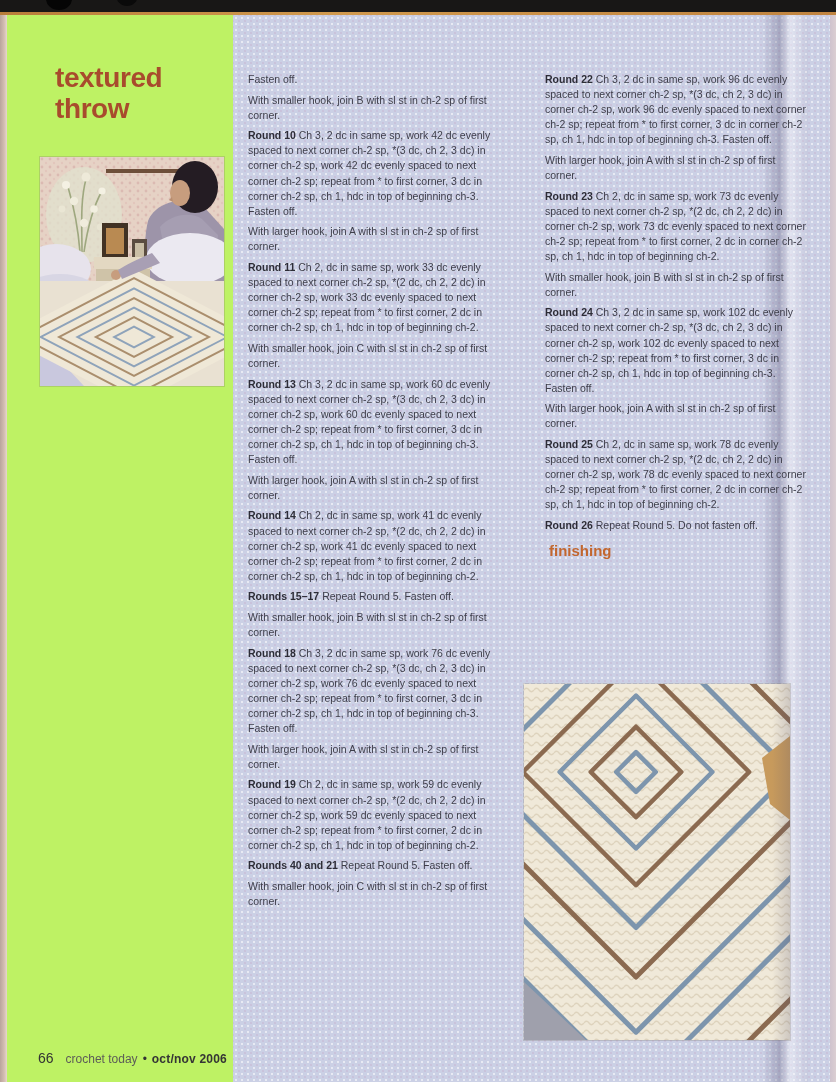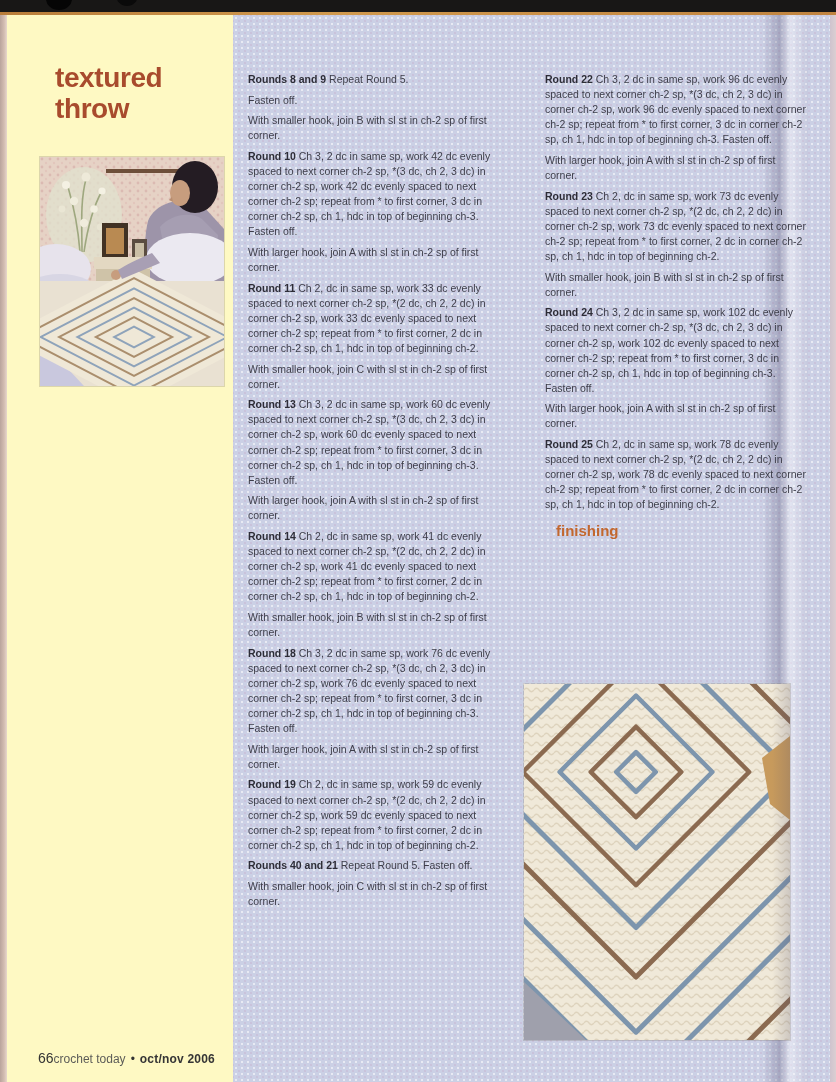--- a/index.html
+++ b/index.html
@@ -1,18 +1,18 @@
 <!DOCTYPE html>
 <html style="--title-color: #a84b2d; --heading-color: #c2672f; --body-color: #3e3e4a;"><head>
 <meta charset="utf-8">
 <style>
   html,body{margin:0;padding:0;}
   body{width:836px;height:1082px;overflow:hidden;background:#f7f3e8;
        font-family:"Liberation Sans", sans-serif;}
-  .page{position:relative;width:836px;height:1082px;background:#fef9c3;}
+  .page{position:relative;width:836px;height:1082px;background:#bef264;}
 
   
   .top-band{position:absolute;left:0;top:0;width:836px;height:12px;background:#181716;overflow:hidden;}
   .hole{position:absolute;left:46px;top:-12px;width:26px;height:22px;border-radius:50%;background:#050505;}
   .hole2{position:absolute;left:116px;top:-16px;width:22px;height:22px;border-radius:50%;background:#0a0a0a;}
   .top-rule{position:absolute;left:0;top:12px;width:836px;height:3px;background:linear-gradient(90deg,#b97d3a,#d19a4e 40%,#c08440);}
   .left-edge{position:absolute;left:0;top:15px;width:7px;height:1067px;
      background:linear-gradient(90deg,#b9a49c,#d3bdb2 60%,#e8d8cc);}
   .right-edge{position:absolute;right:0;top:15px;width:6px;height:1067px;
      background:linear-gradient(90deg,#cfc3ce,#dccfd2);}
@@ -37,27 +37,27 @@
   .photo-bed{left:40px;top:157px;width:184px;height:229px;}
   .photo-throw{left:524px;top:684px;width:266px;height:356px;}
   .photo svg{display:block;}
 
   
   .col{position:absolute;top:72px;width:260px;color:var(--body-color,#3e3e4a);}
   .col-left{left:248px;}
   .col-right{left:545px;width:264px;}
   .para{margin:0 0 5.5px 0;font-size:10.5px;line-height:15.1px;}
   .para b{color:#2d2d37;}
-  .finishing{margin:9px 0 3px 11px;font-size:15px;line-height:17px;font-weight:bold;
+  .finishing{margin:9px 0 3px 4px;font-size:15px;line-height:17px;font-weight:bold;
      color:var(--heading-color,#c2672f);}
   .endmark{display:inline-block;margin-left:5px;font-size:9px;color:#1e1e1e;}
 
   
   .footer{position:absolute;left:38px;top:1050px;font-size:12px;color:#4a4a4a;}
-  .footer .pagenum{font-size:14px;color:#333;margin-right:0;}
+  .footer .pagenum{font-size:14px;color:#333;margin-right:12px;}
   .footer .mag{color:#5c5c58;}
   .footer .bullet{margin:0 5px;color:#333;}
   .footer .issue{color:#353535;font-weight:bold;letter-spacing:0.2px;margin-top:36px;}
 </style>
 </head>
 <body>
 
 <div class="page">
 
   <div class="panel"></div>
@@ -132,47 +132,48 @@
         <rect x="-53" y="-53" width="106" height="106" fill="none" stroke="#aa8e6d" stroke-width="3"></rect>
         <rect x="-66" y="-66" width="132" height="132" fill="none" stroke="#8ea3ba" stroke-width="3"></rect>
         <rect x="-80" y="-80" width="160" height="160" fill="none" stroke="#aa8e6d" stroke-width="3"></rect>
       </g>
       <circle cx="76" cy="118" r="5" fill="#c79d7e"></circle>
       <path d="M112,96 C98,102 86,108 78,113 L82,122 C94,117 108,111 120,106 Z" fill="#a89fb4"></path>
     </svg>
   </div>
 
   <div class="col col-left" id="col-left">
-      <p class="para"><b>Rounds 8 and 9</b> <span>Repeat Round 5.</span></p>
       <p class="para"><span>Fasten off.</span></p>
       <p class="para"><span>With smaller hook, join B with sl st in ch-2 sp of first corner.</span></p>
       <p class="para"><b>Round 10</b> <span>Ch 3, 2 dc in same sp, work 42 dc evenly spaced to next corner ch-2 sp, *(3 dc, ch 2, 3 dc) in corner ch-2 sp, work 42 dc evenly spaced to next corner ch-2 sp; repeat from * to first corner, 3 dc in corner ch-2 sp, ch 1, hdc in top of beginning ch-3. Fasten off.</span></p>
       <p class="para"><span>With larger hook, join A with sl st in ch-2 sp of first corner.</span></p>
       <p class="para"><b>Round 11</b> <span>Ch 2, dc in same sp, work 33 dc evenly spaced to next corner ch-2 sp, *(2 dc, ch 2, 2 dc) in corner ch-2 sp, work 33 dc evenly spaced to next corner ch-2 sp; repeat from * to first corner, 2 dc in corner ch-2 sp, ch 1, hdc in top of beginning ch-2.</span></p>
       <p class="para"><span>With smaller hook, join C with sl st in ch-2 sp of first corner.</span></p>
       <p class="para"><b>Round 13</b> <span>Ch 3, 2 dc in same sp, work 60 dc evenly spaced to next corner ch-2 sp, *(3 dc, ch 2, 3 dc) in corner ch-2 sp, work 60 dc evenly spaced to next corner ch-2 sp; repeat from * to first corner, 3 dc in corner ch-2 sp, ch 1, hdc in top of beginning ch-3. Fasten off.</span></p>
       <p class="para"><span>With larger hook, join A with sl st in ch-2 sp of first corner.</span></p>
       <p class="para"><b>Round 14</b> <span>Ch 2, dc in same sp, work 41 dc evenly spaced to next corner ch-2 sp, *(2 dc, ch 2, 2 dc) in corner ch-2 sp, work 41 dc evenly spaced to next corner ch-2 sp; repeat from * to first corner, 2 dc in corner ch-2 sp, ch 1, hdc in top of beginning ch-2.</span></p>
+      <p class="para"><b>Rounds 15–17</b> <span>Repeat Round 5. Fasten off.</span></p>
       <p class="para"><span>With smaller hook, join B with sl st in ch-2 sp of first corner.</span></p>
       <p class="para"><b>Round 18</b> <span>Ch 3, 2 dc in same sp, work 76 dc evenly spaced to next corner ch-2 sp, *(3 dc, ch 2, 3 dc) in corner ch-2 sp, work 76 dc evenly spaced to next corner ch-2 sp; repeat from * to first corner, 3 dc in corner ch-2 sp, ch 1, hdc in top of beginning ch-3. Fasten off.</span></p>
       <p class="para"><span>With larger hook, join A with sl st in ch-2 sp of first corner.</span></p>
       <p class="para"><b>Round 19</b> <span>Ch 2, dc in same sp, work 59 dc evenly spaced to next corner ch-2 sp, *(2 dc, ch 2, 2 dc) in corner ch-2 sp, work 59 dc evenly spaced to next corner ch-2 sp; repeat from * to first corner, 2 dc in corner ch-2 sp, ch 1, hdc in top of beginning ch-2.</span></p>
       <p class="para"><b>Rounds 40 and 21</b> <span>Repeat Round 5. Fasten off.</span></p>
       <p class="para"><span>With smaller hook, join C with sl st in ch-2 sp of first corner.</span></p>
     </div>
 
   <div class="col col-right">
     <div id="col-right-paras">
         <p class="para"><b>Round 22</b> <span>Ch 3, 2 dc in same sp, work 96 dc evenly spaced to next corner ch-2 sp, *(3 dc, ch 2, 3 dc) in corner ch-2 sp, work 96 dc evenly spaced to next corner ch-2 sp; repeat from * to first corner, 3 dc in corner ch-2 sp, ch 1, hdc in top of beginning ch-3. Fasten off.</span></p>
         <p class="para"><span>With larger hook, join A with sl st in ch-2 sp of first corner.</span></p>
         <p class="para"><b>Round 23</b> <span>Ch 2, dc in same sp, work 73 dc evenly spaced to next corner ch-2 sp, *(2 dc, ch 2, 2 dc) in corner ch-2 sp, work 73 dc evenly spaced to next corner ch-2 sp; repeat from * to first corner, 2 dc in corner ch-2 sp, ch 1, hdc in top of beginning ch-2.</span></p>
         <p class="para"><span>With smaller hook, join B with sl st in ch-2 sp of first corner.</span></p>
         <p class="para"><b>Round 24</b> <span>Ch 3, 2 dc in same sp, work 102 dc evenly spaced to next corner ch-2 sp, *(3 dc, ch 2, 3 dc) in corner ch-2 sp, work 102 dc evenly spaced to next corner ch-2 sp; repeat from * to first corner, 3 dc in corner ch-2 sp, ch 1, hdc in top of beginning ch-3. Fasten off.</span></p>
         <p class="para"><span>With larger hook, join A with sl st in ch-2 sp of first corner.</span></p>
         <p class="para"><b>Round 25</b> <span>Ch 2, dc in same sp, work 78 dc evenly spaced to next corner ch-2 sp, *(2 dc, ch 2, 2 dc) in corner ch-2 sp, work 78 dc evenly spaced to next corner ch-2 sp; repeat from * to first corner, 2 dc in corner ch-2 sp, ch 1, hdc in top of beginning ch-2.</span></p>
+        <p class="para"><b>Round 26</b> <span>Repeat Round 5. Do not fasten off.</span></p>
       </div>
     <h2 class="finishing">finishing</h2>
   </div>
 
   <div class="photo photo-throw">
     <svg width="266" height="356" viewBox="0 0 266 356" xmlns="http://www.w3.org/2000/svg">
       <defs>
         <pattern id="st" width="10" height="9" patternUnits="userSpaceOnUse">
           <rect width="10" height="9" fill="#f0e9d9"></rect>
           <path d="M0,6 Q2.5,2.5 5,6 T10,6" stroke="#ded3bd" stroke-width="1.3" fill="none"></path>

